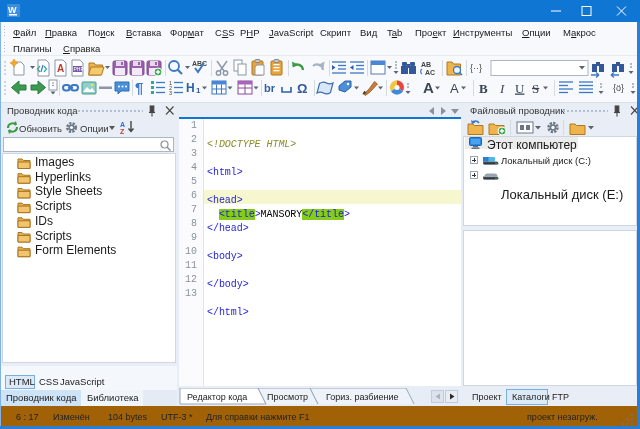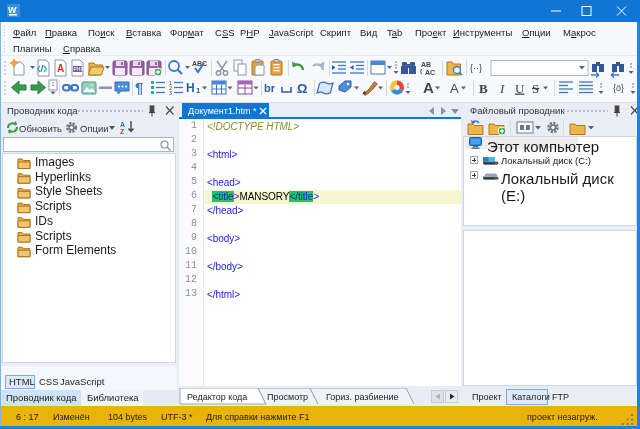--- a/index.html
+++ b/index.html
@@ -21,35 +21,35 @@
 .dots { background-image:radial-gradient(#b2bfd2 0.9px, transparent 1px); background-size:4px 4px; }
 #lp-search { left:2px; top:34px; width:171px; height:15px; background:#fff; border:1px solid #aab6c4; }
 #lp-tree { left:1px; top:50px; width:174px; height:210px; background:#fff; border:1px solid #cdd6e2; border-top:1px solid #cdd6e2; }
 .titem { position:absolute; left:32px; font-size:12px; color:#1a1a1a; }
 
 #edtab { left:181px; top:0px; width:87px; height:15px; background:#1076d4; color:#fff; font-size:9px; }
 #edline { left:178px; top:14px; width:282px; height:2px; background:#1076d4; }
 #edarea { left:178px; top:16px; width:282px; height:267px; background:#fff; }
 #gutter { left:0; top:0; width:25px; height:267px; background:#fbfbfd; border-right:1px solid #e4e4e8; }
 .lnum { position:absolute; right:6px; font-size:10px; color:#8a929c; font-family:"Liberation Mono",monospace; }
-.cline { position:absolute; left:28px; font-size:10px; line-height:14px; font-family:Liberation Sans, sans-serif; color:#1d1dd8; white-space:pre; letter-spacing:-0.05px; }
+.cline { position:absolute; left:28px; font-size:10px; line-height:14px; font-family:Liberation Mono, monospace; color:#1d1dd8; white-space:pre; letter-spacing:-0.05px;margin-top:18px; }
 .olive { color:#8a8a2a; font-style:italic; }
 .blk { color:#000; }
-.ghl { background:#22c55e; }
+.ghl { background:#84cc16; }
 #aline { left:25px; top:71px; width:257px; height:14px; background:#f7f7cf; }
 
 #rp { left:461px; top:0; width:176px; height:303px; }
 #rp-tree { left:1px; top:33px; width:174px; height:90px; background:#fff; border:1px solid #cdd6e2; }
 #rp-low { left:1px; top:127px; width:174px; height:156px; background:#fff; border:1px solid #cdd6e2; }
 
 #lb1 { left:1px; top:366px; width:176px; height:24px; background:#f4f8fd; font-size:9.5px; color:#222; }
 #lb2 { left:1px; top:390px; width:176px; height:16px; font-size:9.5px; color:#222; background:#e4ebf5; }
 #ebt { left:178px; top:388px; width:283px; height:18px; background:#e7edf6; font-size:9px; color:#222; }
 #rbt { left:461px; top:389px; width:178px; height:17px; font-size:9px; color:#222; }
-#statusbar { left:1px; top:406px; width:638px; height:20px; background:#eab308; font-size:9px; color:#222; }
+#statusbar { left:1px; top:406px; width:638px; height:20px; background:#a16207; font-size:9px; color:#222; }
 
 #bleft { left:0; top:22px; width:1px; height:407px; background:#7fb2e5; }
 #bright { left:637px; top:22px; width:3px; height:407px; background:#2a7fd4; }
 #bbot { left:0; top:426px; width:640px; height:3px; background:#2a7fd4; }
 .u { text-decoration:underline; }
 </style>
 </head>
 <body>
 
 <div class="abs" id="titlebar">
@@ -471,29 +471,20 @@
       <span class="titem" style="top:1px">Images</span>
       <span class="titem" style="top:15.7px">Hyperlinks</span>
       <span class="titem" style="top:30.4px">Style Sheets</span>
       <span class="titem" style="top:45.1px">Scripts</span>
       <span class="titem" style="top:59.8px">IDs</span>
       <span class="titem" style="top:74.5px">Scripts</span>
       <span class="titem" style="top:89.2px">Form Elements</span>
     </div>
   </div>
 
-  <div class="abs" id="edtab">
-      <span class="abs" style="left:6px;top:2.5px">Документ1.htm *</span>
-    <svg class="abs" style="left:77px;top:4px" width="8" height="8">
-        <g stroke="#fff" stroke-width="1.2">
-          <line x1="1" y1="1" x2="7" y2="7"></line>
-          <line x1="7" y1="1" x2="1" y2="7"></line>
-        </g>
-      </svg>
-  </div>
   <svg class="abs" style="left:428px;top:4px" width="30" height="8" viewBox="0 0 30 8">
     <path d="M5 0 v8 l-5 -4 z" fill="#8a929c"></path>
     <path d="M12 0 v8 l5 -4 z" fill="#8a929c"></path>
     <path d="M22 2 h8 l-4 5 z" fill="#8a929c"></path>
   </svg>
   <div class="abs" id="edline"></div>
   <div class="abs" id="edarea">
     <div class="abs" id="aline"></div>
     <div class="abs" id="gutter">
       <span class="lnum" style="top:1px">1</span>
@@ -557,21 +548,21 @@
       <path d="M126 7 h6 l-3 3.5 z" fill="#5a6472"></path>
     </svg>
     <div class="abs" id="rp-tree">
       <div class="abs" style="left:1px;top:0px;width:113px;height:12px;background:#ececec"></div>
       <svg class="abs" style="left:5px;top:0px" width="13" height="12" viewBox="0 0 13 12">
         <rect x="0.5" y="0.5" width="12" height="8" rx="1" fill="#2a8ae0" stroke="#1c68b0"></rect>
         <rect x="2" y="2" width="9" height="5" fill="#4aa2f0"></rect>
         <rect x="4" y="9" width="5" height="1.5" fill="#6b7684"></rect>
           <rect x="2.5" y="10.5" width="8" height="1.5" fill="#6b7684"></rect>
       </svg>
-      <span class="abs" style="left:23px;top:1px;font-size:15px;color:#1a1a1a">Этот компьютер</span>
+      <span class="abs" style="left:23px;top:1px;font-size:12px;color:#1a1a1a">Этот компьютер</span>
       <svg class="abs" style="left:5px;top:16px" width="170" height="15" viewBox="0 0 170 15">
         <rect x="1.5" y="3.5" width="7" height="7" fill="#fff" stroke="#9aa6b5" shape-rendering="crispEdges"></rect>
         <g fill="#333" shape-rendering="crispEdges">
             <rect x="3" y="6.6" width="4" height="0.9"></rect>
             <rect x="4.6" y="5" width="0.9" height="4"></rect>
           </g>
         <rect x="14" y="4" width="12" height="4.5" rx="1" fill="#4ab8e8"></rect>
         <rect x="14" y="4" width="5.5" height="4.5" fill="#2a7fd4"></rect>
         <path d="M14 8.5 h13.5 q2 0 2 2 v0.8 h-15.5 z" fill="#566070"></path>
         <rect x="15" y="9.6" width="13.5" height="2" rx="0.5" fill="#2e3640"></rect>
@@ -582,21 +573,21 @@
         <rect x="1.5" y="3.5" width="7" height="7" fill="#fff" stroke="#9aa6b5" shape-rendering="crispEdges"></rect>
         <g fill="#333" shape-rendering="crispEdges">
             <rect x="3" y="6.6" width="4" height="0.9"></rect>
             <rect x="4.6" y="5" width="0.9" height="4"></rect>
           </g>
         <path d="M14 8.5 h13.5 q2 0 2 2 v0.8 h-15.5 z" fill="#566070"></path>
         <rect x="15" y="9.6" width="13.5" height="2" rx="0.5" fill="#2e3640"></rect>
         <circle cx="27" cy="10.6" r="0.7" fill="#4ae04a"></circle>
         <path d="M15.5 8.5 q0 -3 3 -3 h7 q3 0 3 3 z" fill="#9aa4b0"></path>
       </svg>
-      <span class="abs" style="left:37px;top:33px;font-size:15px;color:#1a1a1a">Локальный диск (E:)</span>
+      <span class="abs" style="left:37px;top:50px;font-size:13px;color:#1a1a1a">Локальный диск (E:)</span>
     </div>
     <div class="abs" id="rp-low"></div>
   </div>
 </div>
 
 <div class="abs" id="lb1">
   <div class="abs" style="left:4px;top:9px;width:30px;height:14px;background:#dceaf8;border:1px solid #7aaedd"></div>
   <span class="abs" style="left:8px;top:10px">HTML</span>
   <span class="abs" style="left:38px;top:10px">CSS</span>
   <span class="abs" style="left:59px;top:10px">JavaScript</span>

